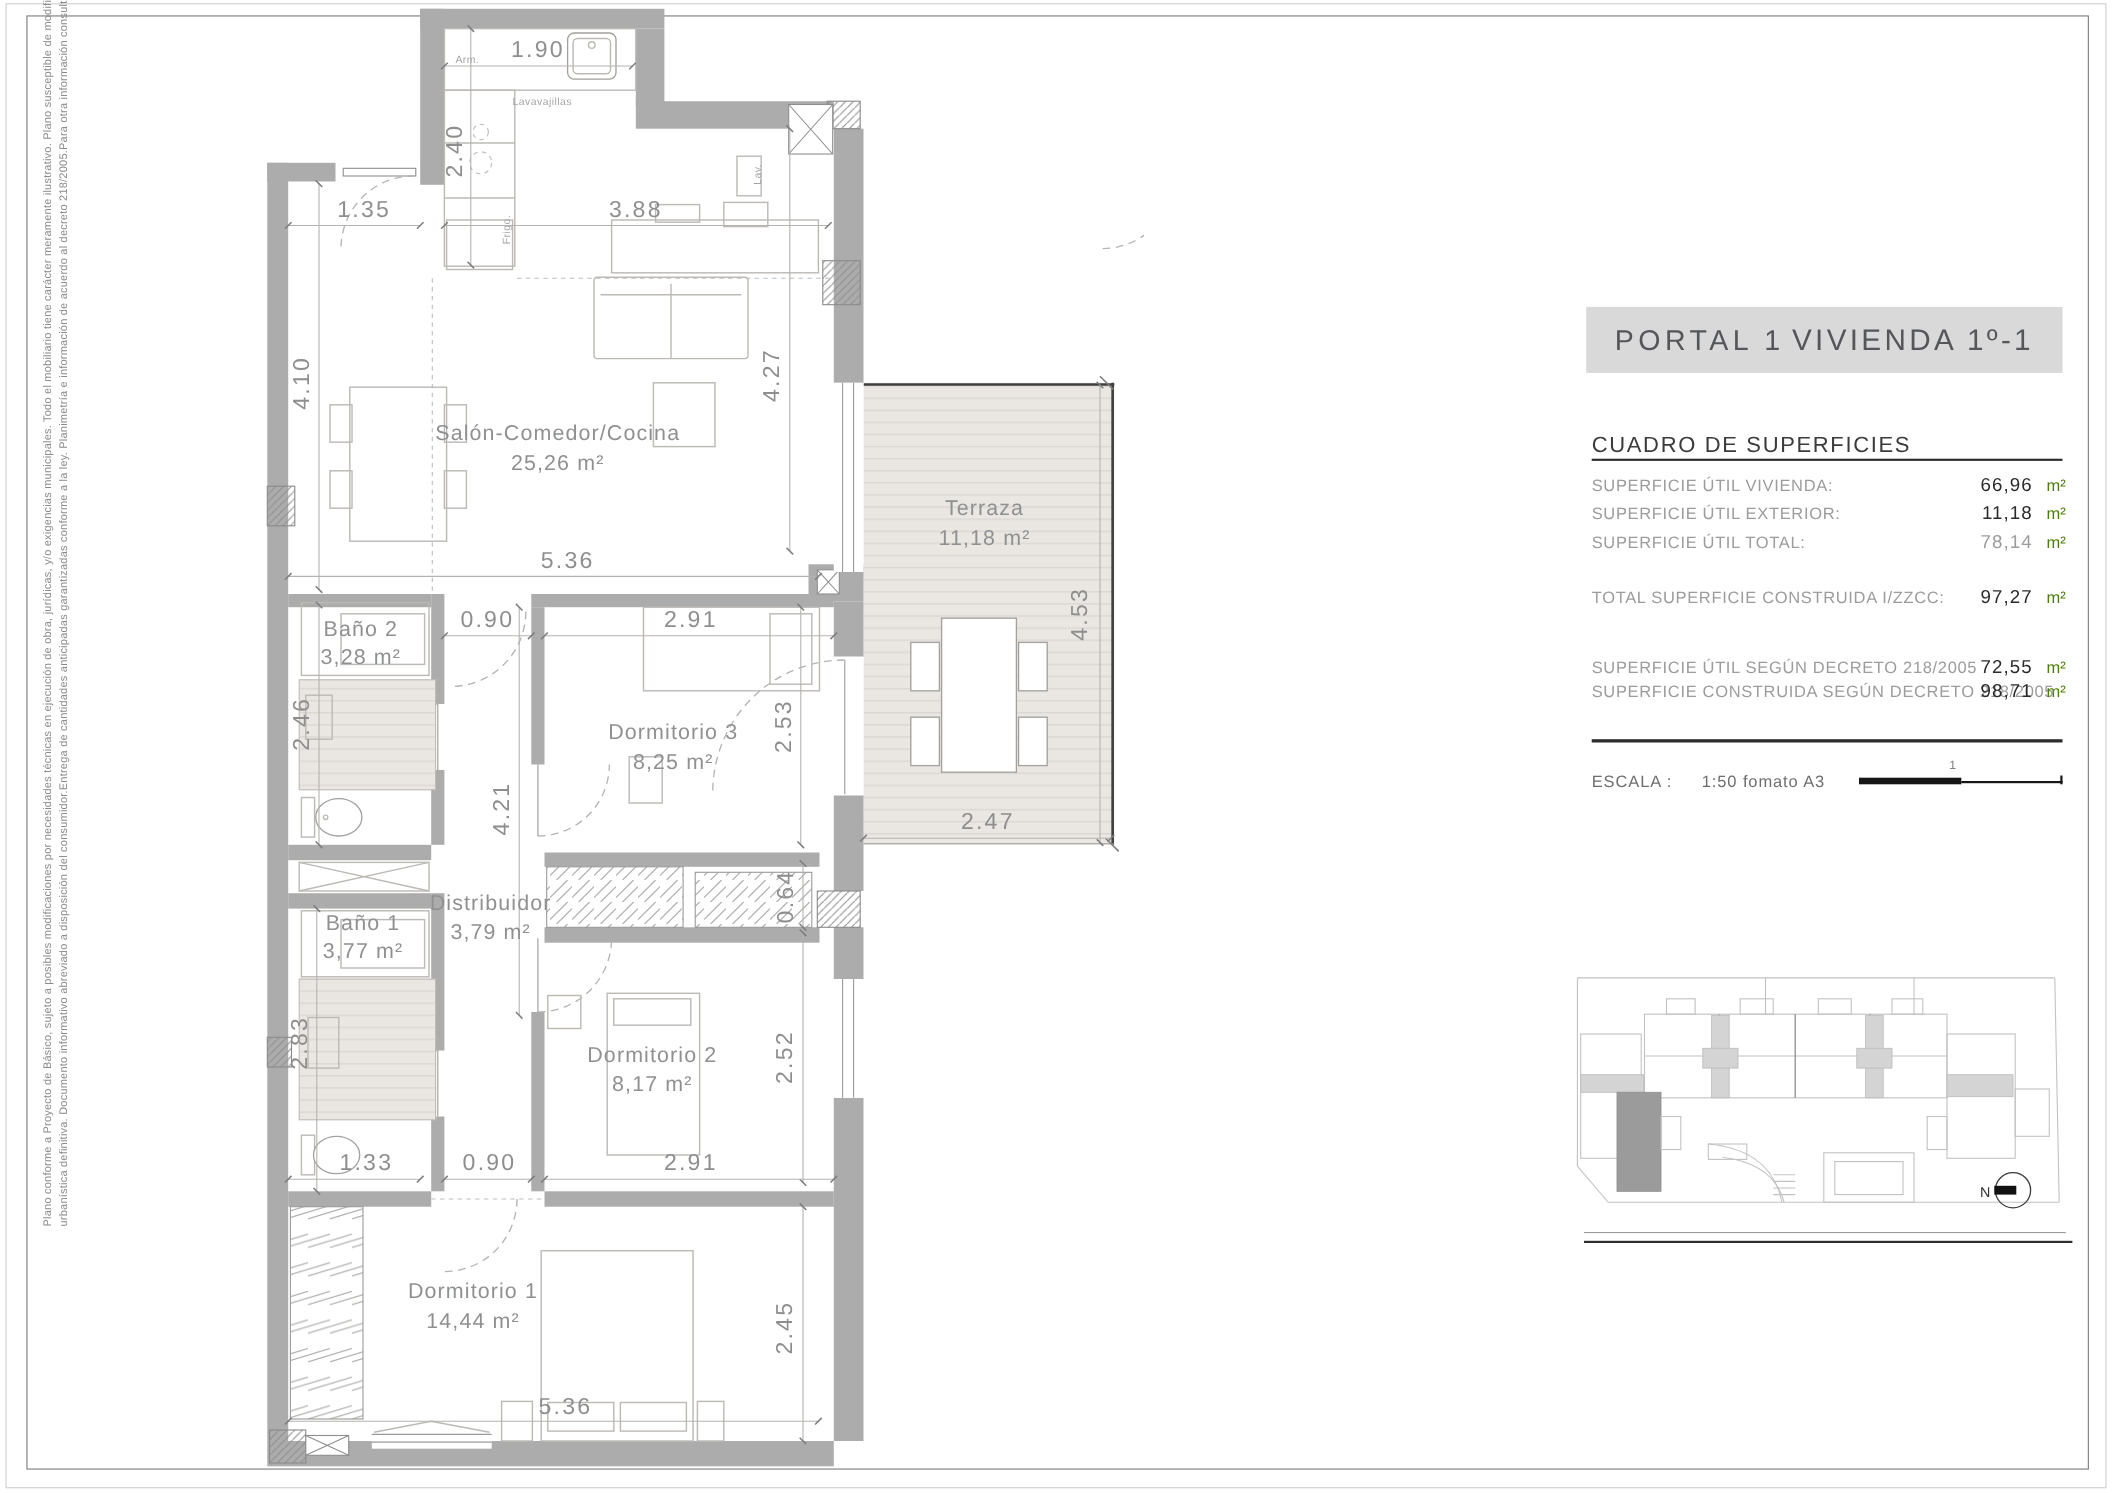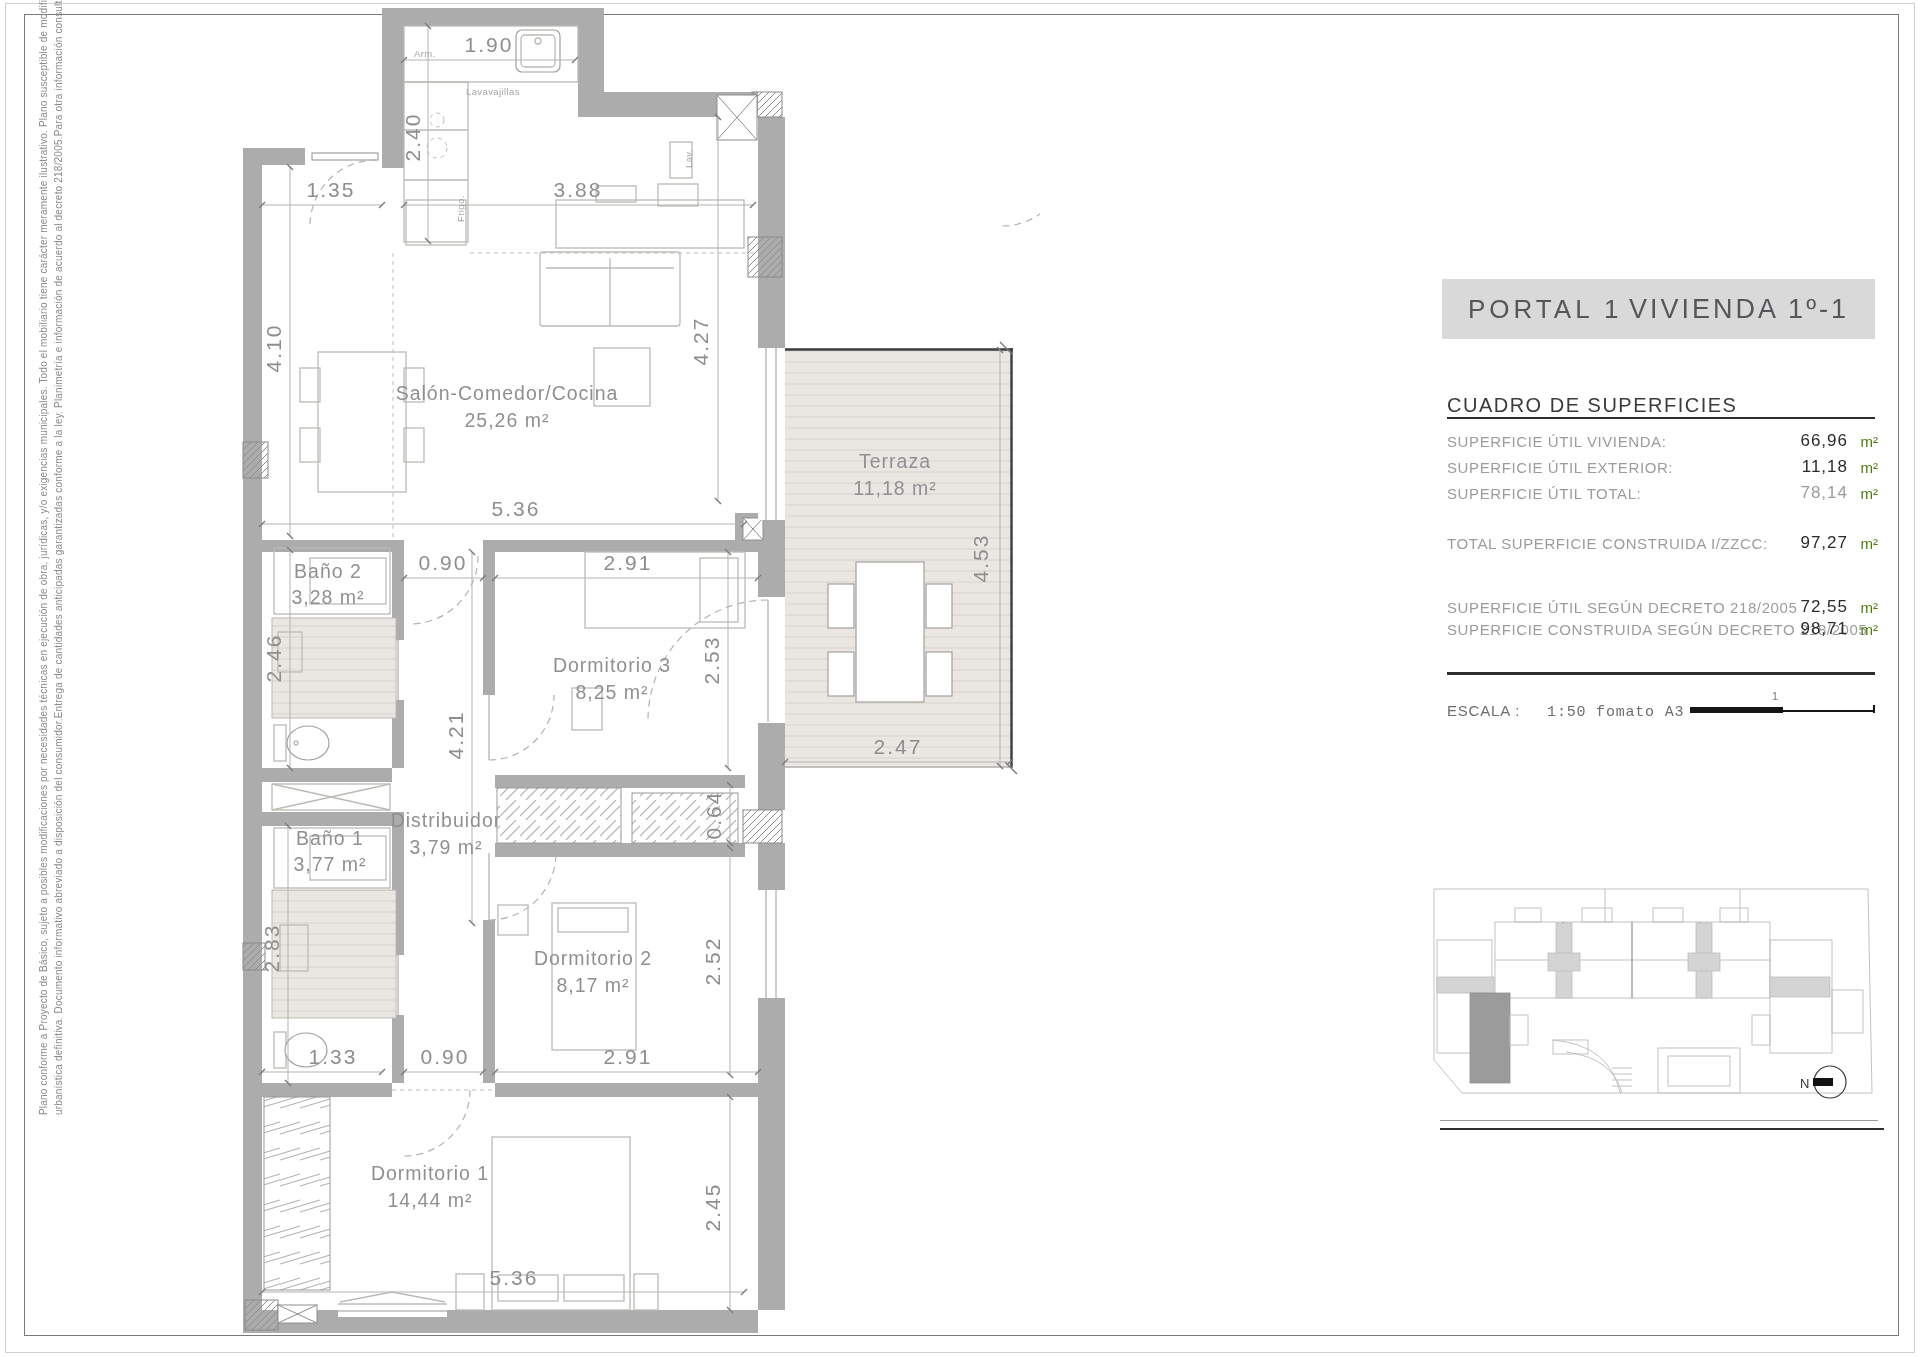--- a/index.html
+++ b/index.html
@@ -20,21 +20,21 @@
   .vivienda{font-size:27px;color:#55565a;letter-spacing:3px;}
   .h-cuadro{position:absolute;left:1447px;top:394px;font-size:20px;color:#3b3b3b;letter-spacing:1.5px;}
   .rule-cuadro{position:absolute;left:1447px;top:417px;width:428px;height:2px;background:#2e2e2e;}
   .srow{position:absolute;left:1447px;width:431px;height:20px;}
   .slabel{position:absolute;left:0;top:2px;font-size:15px;color:#9c9c9c;letter-spacing:.6px;}
   .sval{position:absolute;right:30px;top:0;font-size:17px;color:#2b2b2b;letter-spacing:1px;}
   .sval.muted{color:#9c9c9c;margin-left:24px;}
   .sunit{position:absolute;right:0;top:2px;font-size:15px;color:#4d7c0f;}
   .rule-mid{position:absolute;left:1447px;top:672px;width:428px;height:3px;background:#2e2e2e;}
   .escala{position:absolute;left:1447px;top:702px;font-size:15px;color:#6e6e6e;letter-spacing:.8px;}
-  .escala .val{margin-left:22px;color:#6e6e6e;font-family:Liberation Mono, monospace;}
+  .escala .val{margin-left:22px;color:#6e6e6e;}
   .sb-black{position:absolute;left:1690px;top:707px;width:93px;height:6px;background:#161616;}
   .sb-thin{position:absolute;left:1783px;top:710px;width:92px;height:2px;background:#161616;}
   .sb-cap{position:absolute;left:1873px;top:705px;width:2px;height:8px;background:#161616;}
   .sb-l1{position:absolute;left:1772px;top:690px;font-size:11px;color:#7c7c7c;}
   .sb-l2{position:absolute;left:1946px;top:690px;font-size:16px;color:#7c7c7c;}
   .h-situacion{position:absolute;left:1447px;top:771px;font-size:20px;color:#3b3b3b;letter-spacing:1.2px;}
   .rule-b1{position:absolute;left:1440px;top:1120px;width:438px;height:1px;background:#9a9a9a;}
   .rule-b2{position:absolute;left:1440px;top:1128px;width:444px;height:2px;background:#2e2e2e;}
 
   

